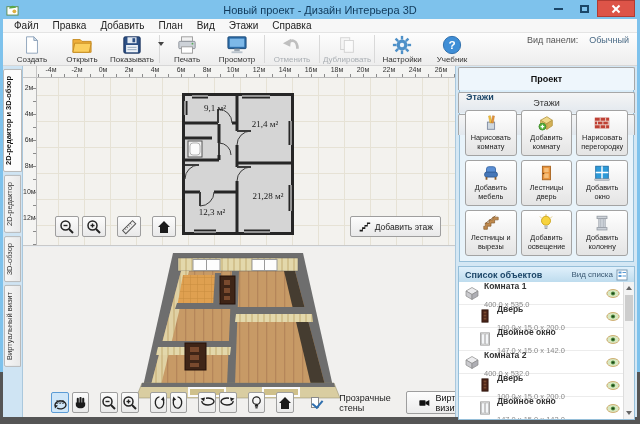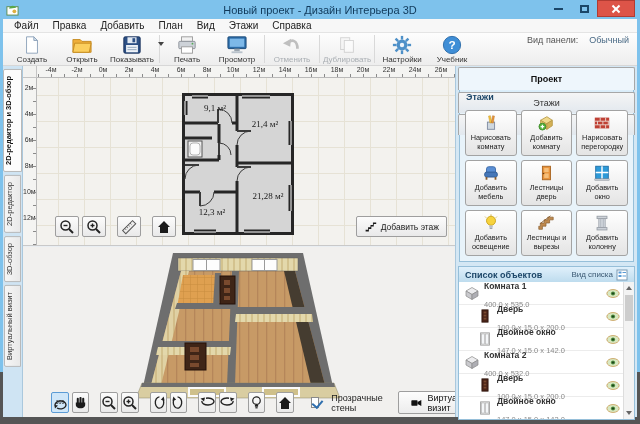--- a/index.html
+++ b/index.html
@@ -53,28 +53,28 @@
      background-image:repeating-linear-gradient(#8a8a8a 0 1px,transparent 1px 13px); background-position:0 10px; }
   .vruler span { position:absolute; left:0; width:12px; text-align:center; font-size:7px; color:#333; }
   .canvas2d { position:absolute; left:14px; top:12px; right:0; bottom:0; background-color:#f3f2ee;
      background-image:linear-gradient(#e6e2d5 1px,transparent 1px),linear-gradient(90deg,#e6e2d5 1px,transparent 1px);
      background-size:26px 26px; background-position:-5px -9px; }
   .plan { position:absolute; left:145px; top:15px; }
   .tools2d { position:absolute; left:18px; bottom:8px; display:flex; gap:3px; }
   .mini-btn { width:24px; height:21px; background:linear-gradient(#fcfcfc,#e9e9e9); border:1px solid #9e9e9e; border-radius:2px;
      display:flex; align-items:center; justify-content:center; }
   .mini-btn.gap { margin-left:8px; }
-  .floorbtns { position:absolute; right:8px; bottom:8px; display:flex; gap:6px; }
+  .floorbtns { position:absolute; right:14px; bottom:8px; display:flex; gap:6px; }
   .txt-btn { height:21px; background:linear-gradient(#fcfcfc,#e9e9e9); border:1px solid #9e9e9e; border-radius:2px;
      display:flex; align-items:center; gap:4px; padding:0 7px; font-size:8.5px; color:#222; }
   
   .area3d { position:absolute; left:20px; top:181px; width:432px; bottom:0; background:#f1f0ee; overflow:hidden; }
   .toolbar3d { position:absolute; left:28px; right:2px; bottom:3px; display:flex; align-items:center; gap:3px; }
   .mini-btn.active { background:#cfe6f8; border-color:#5b9bd5; }
-  .chk-row { display:flex; align-items:center; gap:12px; margin-left:14px; }
+  .chk-row { display:flex; align-items:center; gap:20px; margin-left:14px; }
   .chk { width:11px; height:11px; background:#fff; border:1px solid #8a8a8a; position:relative; }
   .chk:after { content:""; position:absolute; left:2px; top:0px; width:5px; height:8px; border:solid #2f6fae; border-width:0 2px 2px 0; transform:rotate(40deg); }
   .chk-label { font-size:9px; color:#222; }
   .vv-btn { margin-left:10px; height:23px; background:linear-gradient(#fdfdfd,#ececec); border:1px solid #9e9e9e; border-radius:2px;
      display:flex; align-items:center; gap:5px; padding:0 12px; font-size:9px; color:#111; }
   
   .rpanel { position:absolute; left:452px; top:0; bottom:0; width:182px; background:#d4e7f4; border-left:1px solid #aac8dd; }
   .rtabs { display:flex; height:22px; padding:2px 2px 0 2px; gap:1px;flex-direction:column; }
   .rtab { flex:1; font-size:9px; color:#333; text-align:center; line-height:20px; background:linear-gradient(#f5f5f5,#e2e8ee);
      border:1px solid #a7a7a7; border-bottom:none; border-radius:2px 2px 0 0; }
@@ -594,33 +594,33 @@
           <div class="dbtn">
             <svg width="18" height="18" viewBox="0 0 20 20">
                 <rect x="3" y="2.5" width="14" height="14" fill="#2e9ad8" stroke="#1b6ea6"></rect>
                 <path d="M10 2.5v14 M3 9.5h14" stroke="#fff" stroke-width="1.6"></path>
                 <rect x="2" y="16.5" width="16" height="1.8" fill="#c9ced4" stroke="#8b9097" stroke-width=".5"></rect>
               </svg>
             <span class="dl">Добавить окно</span>
           </div>
           <div class="dbtn">
             <svg width="18" height="18" viewBox="0 0 20 20">
+                <path d="M2 17 h4 v-3.5 h4 V10 h4 V6.5 h4 V3.5 h-6 v3 h-4 v3.5 h-4 V13.5 H2z" fill="#c08a4e" stroke="#8a5f30" stroke-width=".8"></path>
+                <line x1="3" y1="11" x2="15" y2="2" stroke="#8a5f30" stroke-width="1"></line>
+              </svg>
+            <span class="dl">Лестницы и вырезы</span>
+          </div>
+          <div class="dbtn">
+            <svg width="18" height="18" viewBox="0 0 20 20">
                 <circle cx="10" cy="7.5" r="5" fill="#f7d33e" stroke="#caa21a"></circle>
                 <rect x="8" y="12.8" width="4" height="2" fill="#b9bec6"></rect>
                 <rect x="8.5" y="15" width="3" height="1.6" fill="#9aa0a8"></rect>
                 <path d="M10 0.5v1.5 M3.5 3 l1 1 M16.5 3 l-1 1" stroke="#caa21a" stroke-width="1"></path>
               </svg>
             <span class="dl">Добавить освещение</span>
-          </div>
-          <div class="dbtn">
-            <svg width="18" height="18" viewBox="0 0 20 20">
-                <path d="M2 17 h4 v-3.5 h4 V10 h4 V6.5 h4 V3.5 h-6 v3 h-4 v3.5 h-4 V13.5 H2z" fill="#c08a4e" stroke="#8a5f30" stroke-width=".8"></path>
-                <line x1="3" y1="11" x2="15" y2="2" stroke="#8a5f30" stroke-width="1"></line>
-              </svg>
-            <span class="dl">Лестницы и вырезы</span>
           </div>
           <div class="dbtn">
             <svg width="18" height="18" viewBox="0 0 20 20">
                 <rect x="4.5" y="2.5" width="11" height="2.6" fill="#cfd4da" stroke="#9aa0a8"></rect>
                 <rect x="6.5" y="5.1" width="7" height="10" fill="#dde2e8" stroke="#9aa0a8"></rect>
                 <g stroke="#b4bac2" stroke-width="1">
                   <line x1="8.3" y1="5.5" x2="8.3" y2="15"></line>
                   <line x1="10" y1="5.5" x2="10" y2="15"></line>
                   <line x1="11.7" y1="5.5" x2="11.7" y2="15"></line>
                 </g>

